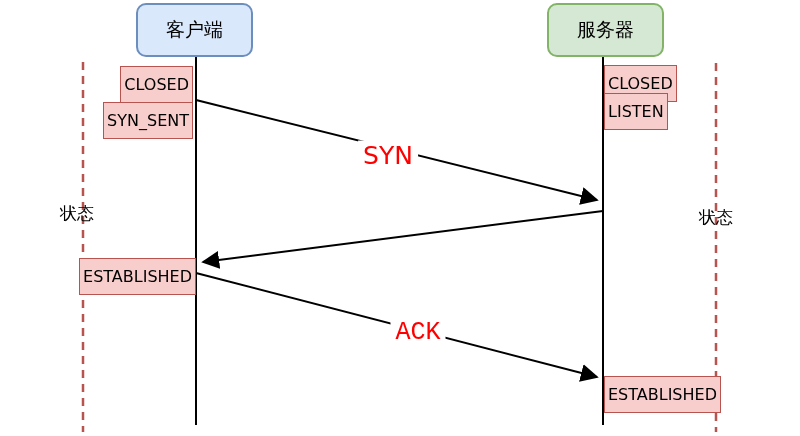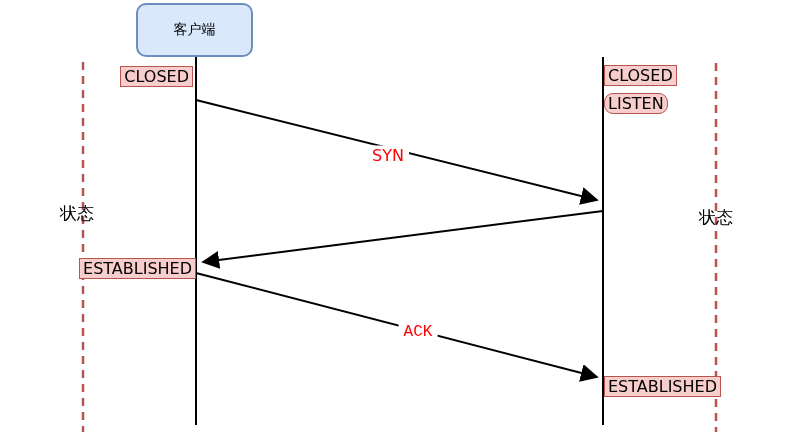--- a/index.html
+++ b/index.html
@@ -22,47 +22,47 @@
   }
   .canvas svg{position:absolute;left:0;top:0;}
   svg .lifeline{stroke:var(--line);stroke-width:2;}
   svg .msg-line{stroke:var(--line);stroke-width:2;}
   svg .dashed{stroke:var(--dashed-line);stroke-width:2.5;stroke-dasharray:8 6;}
   .actor-box{
     position:absolute;
     width:117px;height:54px;
     border-radius:10px;
     display:flex;align-items:center;justify-content:center;
-    font-size:14px;color:#000;
+    font-size:19px;color:#000;
     border:2px solid;
   }
   .actor-client{left:136px;top:3px;background:var(--client-box-fill);border-color:var(--client-box-border);}
   .actor-server{left:547px;top:3px;background:var(--server-box-fill);border-color:var(--server-box-border);}
   .state-label{
     position:absolute;
     background:var(--state-fill);
     border:1px solid var(--state-border);
     color:#000;
     font-size:16px;
     line-height:19px;
-    padding:0 3px;
+    padding:8px 3px;
     white-space:nowrap;
   }
   .cs0{right:607px;top:66px;}
   .cs1{right:607px;top:102px;}
   .cs2{right:604px;top:258px;}
   .ss0{left:604px;top:65px;}
-  .ss1{left:604px;top:93px;border-radius:9px;}
+  .ss1{left:604px;top:93px;}
   .ss2{left:604px;top:201px;}
   .ss3{left:604px;top:376px;}
   .msg-label{
     position:absolute;
     transform:translate(-50%,-50%);
     color:var(--message-text);
-    font-size:16px;
+    font-size:25px;
     background:var(--bg);
     padding:0 5px;
     white-space:nowrap;
   }
   .msg0{left:388px;top:155px;}
   .msg1{left:382px;top:243px;}
   .msg2{left:418px;top:332px;font-family:Liberation Mono, monospace;}
   .side-label{
     position:absolute;
     color:#000;
@@ -91,22 +91,26 @@
     <line class="dashed" x1="716" y1="63" x2="716" y2="432"></line>
 
     <line class="msg-line" x1="196" y1="100" x2="597" y2="200" marker-end="url(#arrow)"></line>
     <line class="msg-line" x1="603" y1="211" x2="203" y2="262" marker-end="url(#arrow)"></line>
     <line class="msg-line" x1="196" y1="273" x2="597" y2="377" marker-end="url(#arrow)"></line>
   </svg>
 
   <div class="actor-box actor-client">
     <span>客户端</span>
   </div>
+  <div class="actor-box actor-server">
+    <span>服务器</span>
+  </div>
 
   <div class="state-label cs0">CLOSED</div>
+  <div class="state-label cs1">SYN_SENT</div>
   <div class="state-label cs2">ESTABLISHED</div>
 
   <div class="state-label ss0">CLOSED</div>
   <div class="state-label ss1">LISTEN</div>
   <div class="state-label ss3">ESTABLISHED</div>
 
   <div class="msg-label msg0">SYN</div>
   <div class="msg-label msg2">ACK</div>
 
   <div class="side-label side-left">状态</div>

